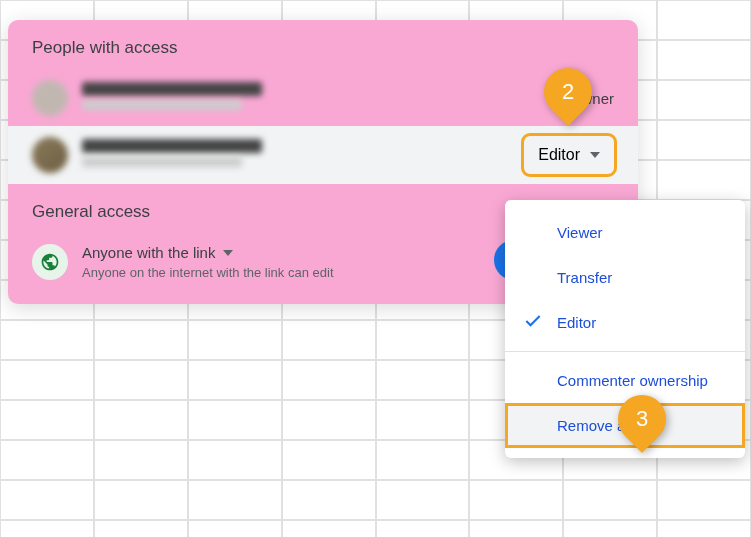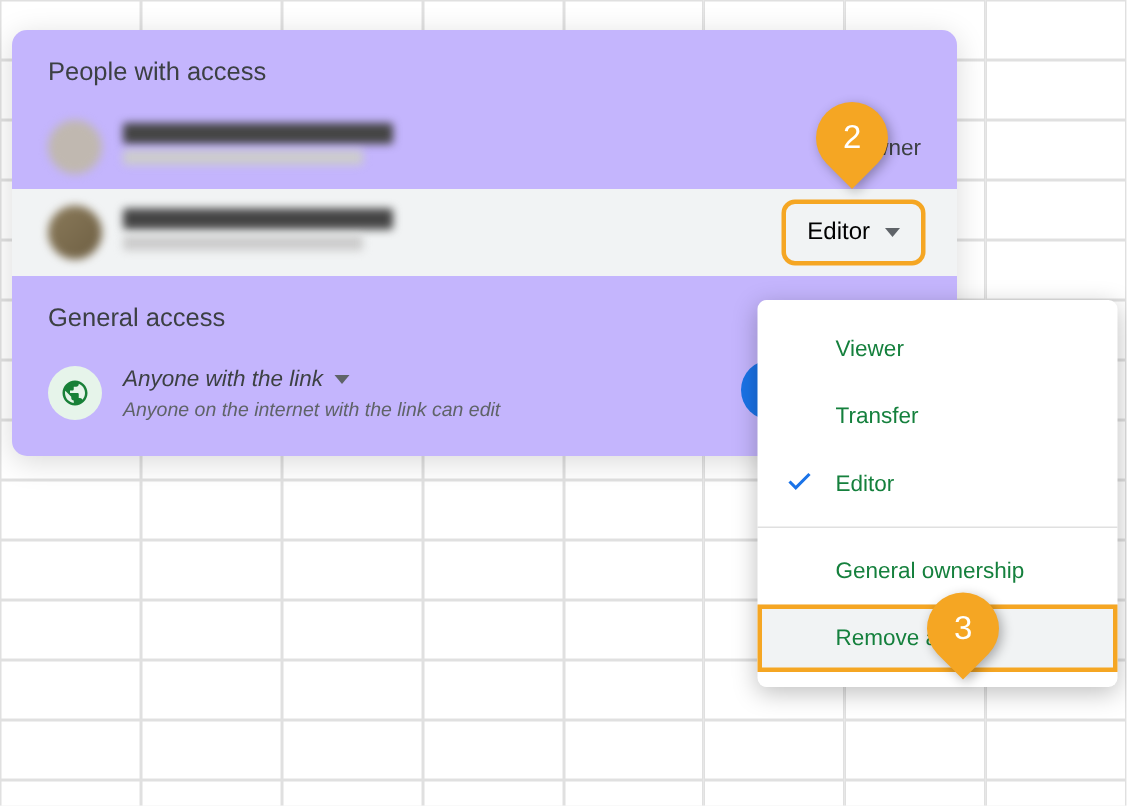--- a/index.html
+++ b/index.html
@@ -10,21 +10,21 @@
       display: grid;
       grid-template-columns: repeat(8, 1fr);
       grid-template-rows: repeat(14, 40px);
     }
     .spreadsheet-bg div { border: 1px solid #e0e0e0; }
     .modal {
       position: absolute;
       left: 8px;
       top: 20px;
       width: 630px;
-      background: #c4b5fd;
+      background: #f9a8d4;
       border-radius: 10px;
       z-index: 10;
       box-shadow: 0 4px 20px rgba(0,0,0,0.15);
       padding-bottom: 14px;
     }
     .section-title {
       font-size: 17px;
       color: #3c4043;
       padding: 18px 24px 12px 24px;
     }
@@ -81,21 +81,21 @@
     .general-access-row {
       display: flex;
       align-items: flex-start;
       padding: 10px 24px;
     }
     .globe-circle {
       width: 36px; height: 36px; border-radius: 50%;
       background: #e6f4ea;
       display: flex; align-items: center; justify-content: center;
     }
-    .ga-text { margin-left: 14px; font-style: italic; }
+    .ga-text { margin-left: 14px; }
     .ga-title {
       display: flex; align-items: center; gap: 8px;
       font-size: 15px; color: #3c4043; font-weight: 500;
     }
     .ga-subtitle {
       font-size: 13px; color: #5f6368; margin-top: 4px; text-align: center;
     }
     .copy-link-btn {
       margin: 20px 24px 10px;
       display: inline-flex;
@@ -128,21 +128,21 @@
       border-radius: 6px;
       box-shadow: 0 4px 16px rgba(0,0,0,0.25);
       z-index: 30;
       padding: 10px 0;
     }
     .menu-item {
       display: flex;
       align-items: center;
       padding: 14px 32px 14px 52px;
       font-size: 15px;
-      color: #15803d;
+      color: #1d4ed8;
       cursor: pointer;
       position: relative;
     }
     .menu-item.highlighted {
       outline: 3px solid #f5a623;
       outline-offset: -3px;
       background: #f1f3f4;
     }
     .menu-separator {
       height: 1px; background: #e0e0e0;
@@ -345,21 +345,21 @@
   <div class="menu-item">
     <span class="check-icon">
       <svg width="20" height="20" viewBox="0 0 24 24" fill="none" stroke="#1a73e8" stroke-width="2.5">
           <polyline points="4 12 9 17 20 6"></polyline>
         </svg>
     </span>
     <span>Editor</span>
   </div>
   <div class="menu-separator"></div>
   <div class="menu-item">
-    <span>General ownership</span>
+    <span>Commenter ownership</span>
   </div>
   <div class="menu-item highlighted">
     <span>Remove access</span>
   </div>
 </div>
 
 <div class="callout" style="top:68px; left:544px;">
   <span>2</span>
 </div>
 <div class="callout" style="top:395px; left:618px;">

